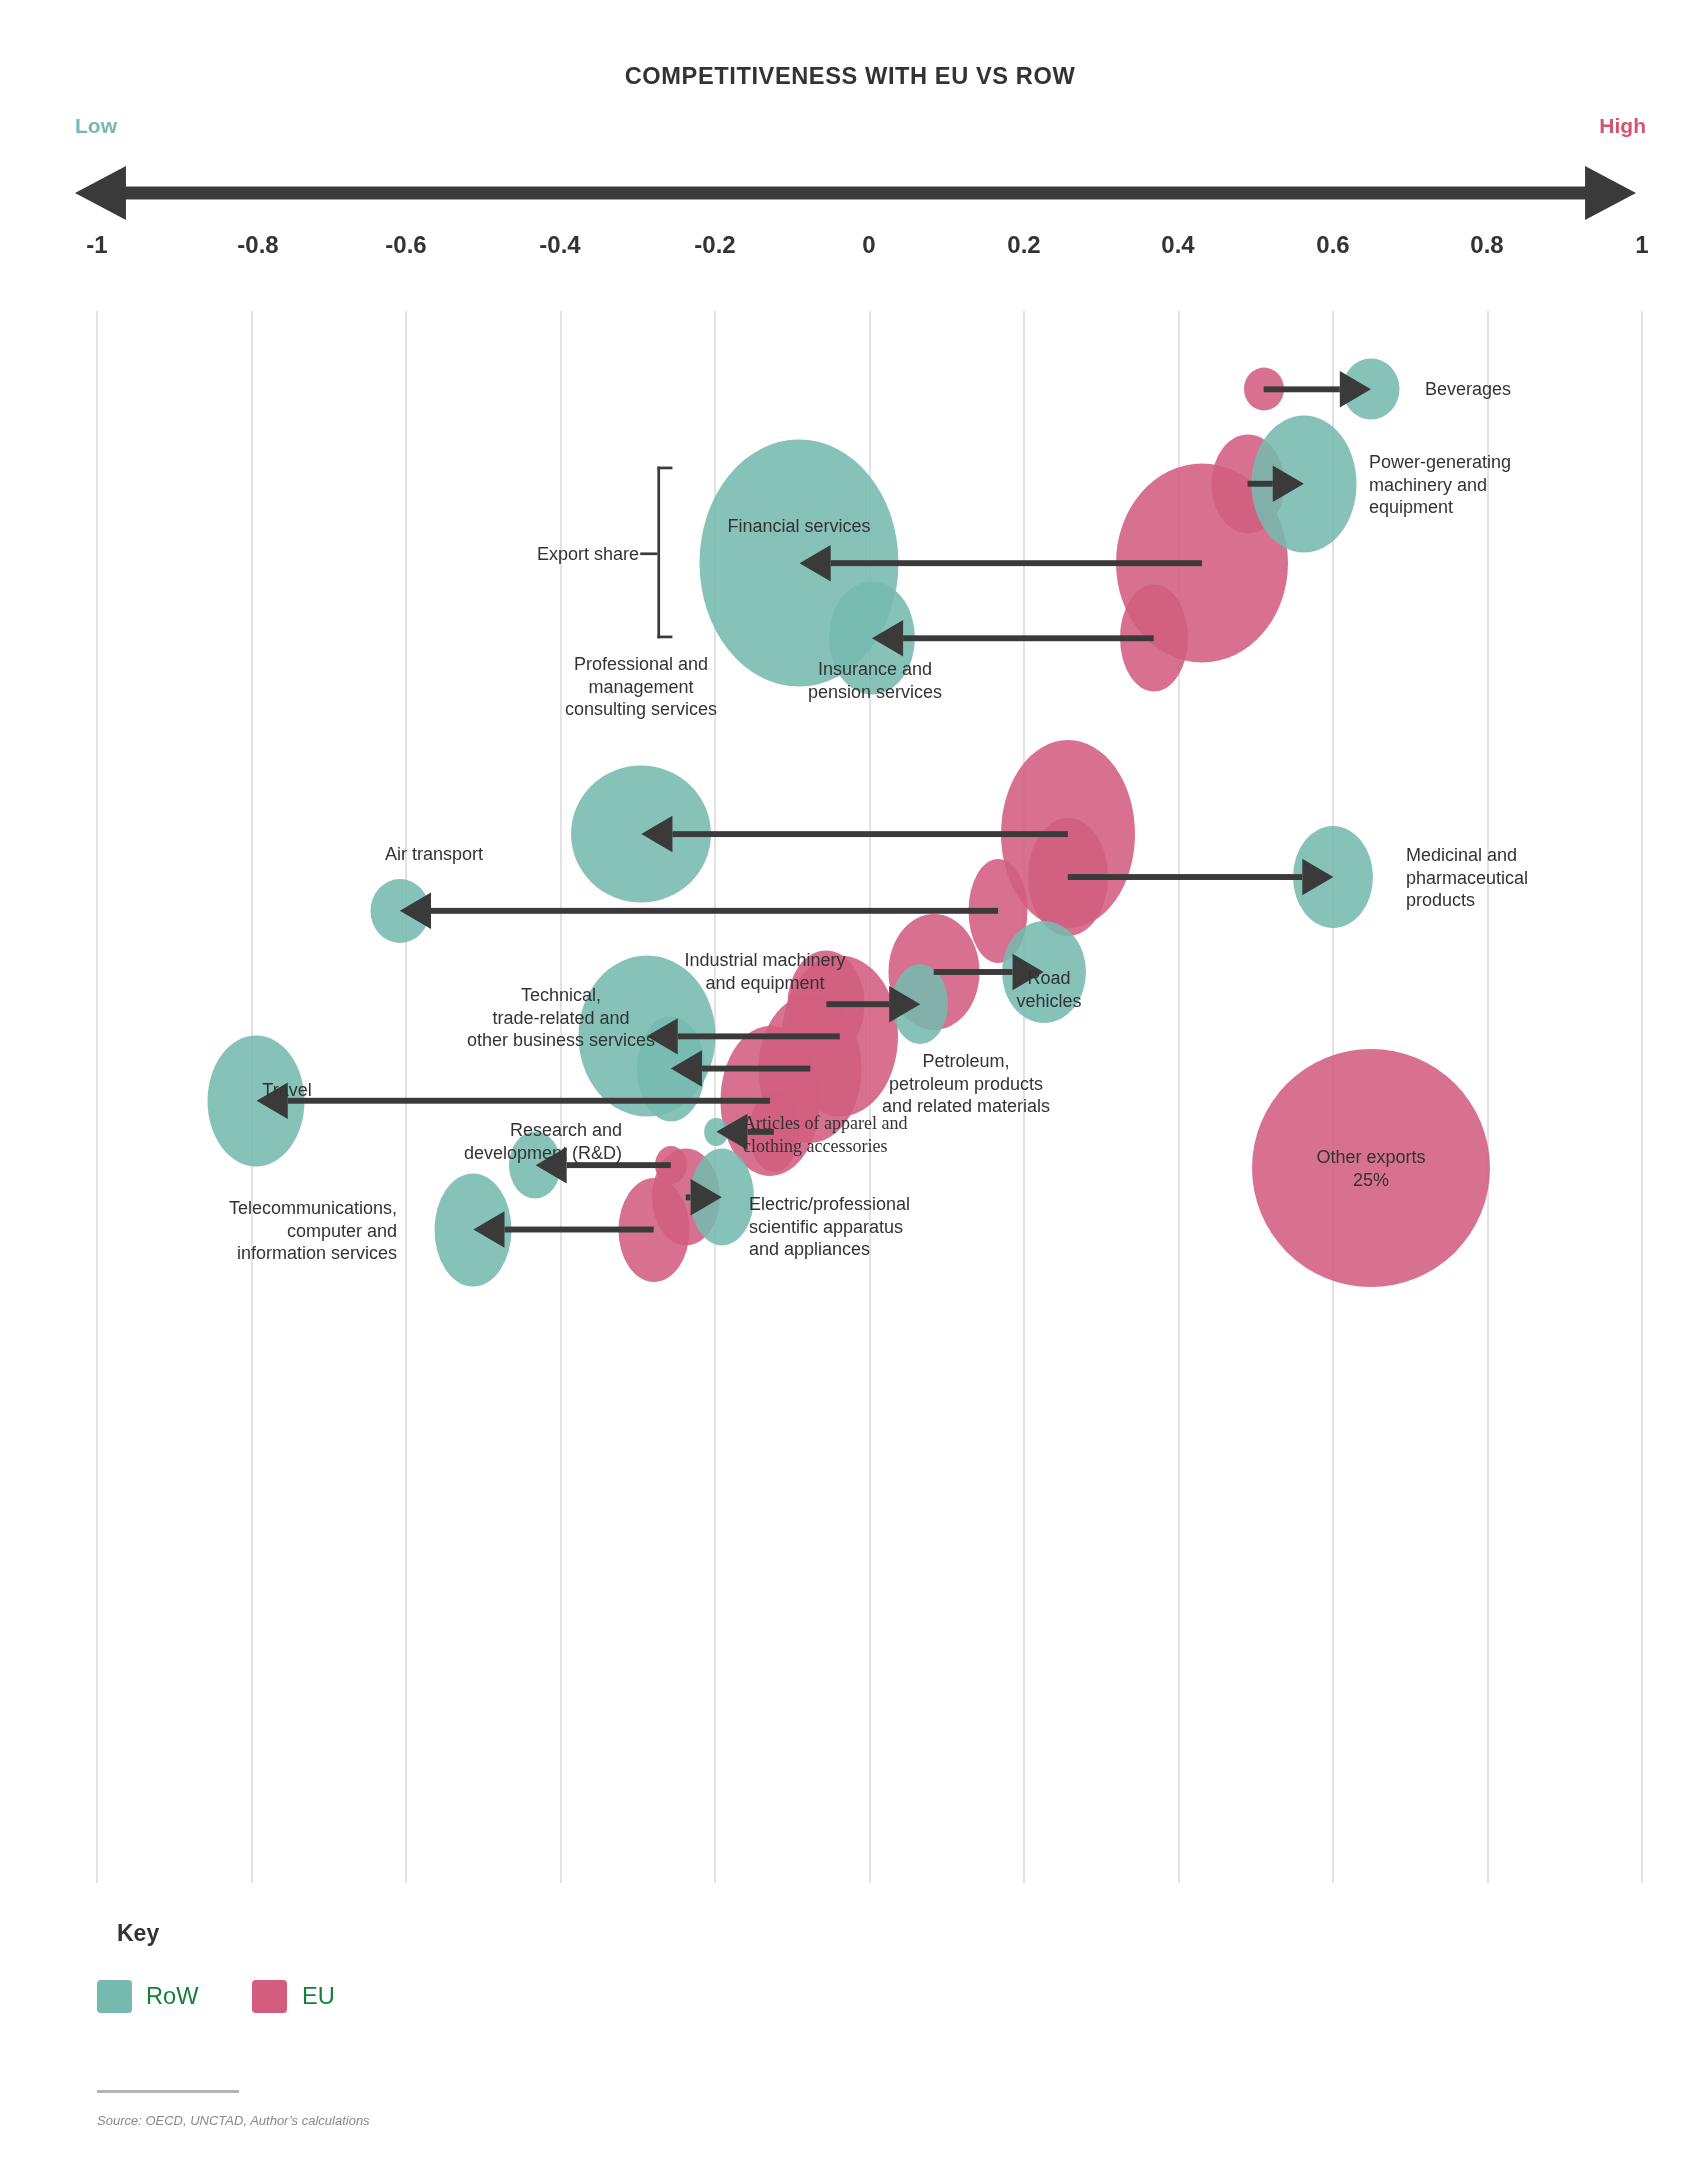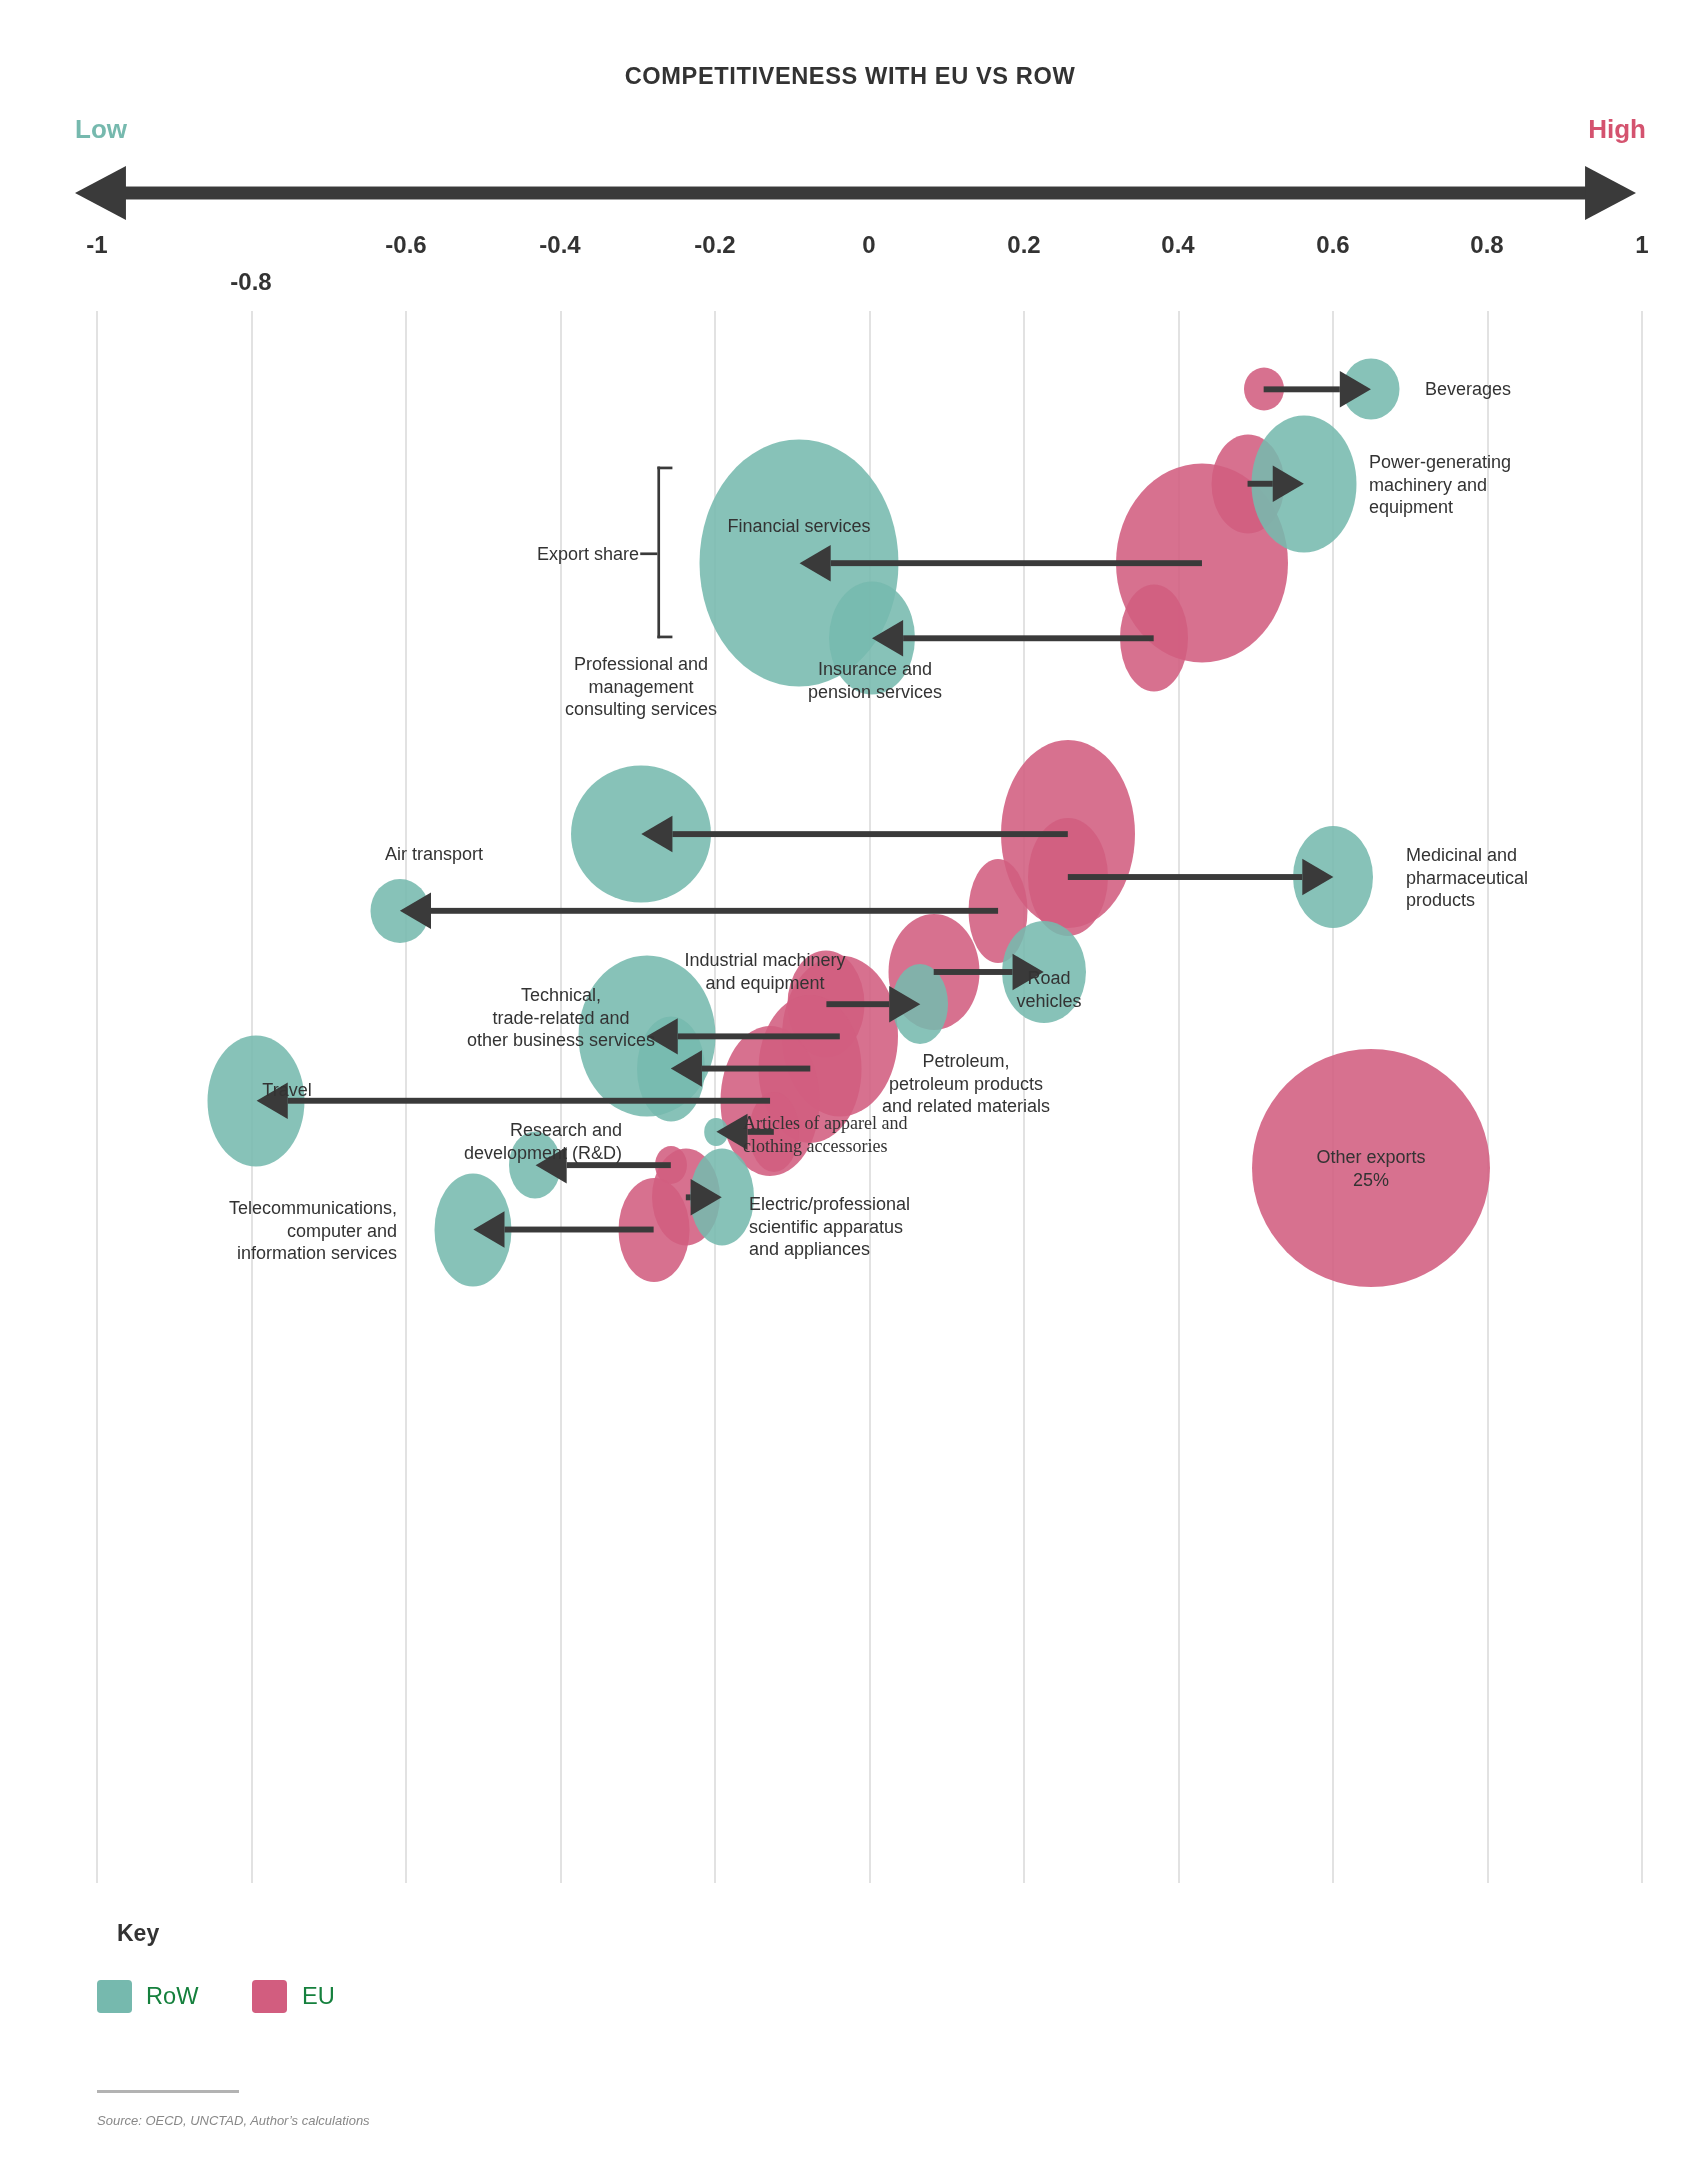--- a/index.html
+++ b/index.html
@@ -13,21 +13,21 @@
 
   
   .chart-title{
     position:absolute;left:0;top:63px;width:1700px;
     text-align:center;
     font-size:23.6px;font-weight:bold;letter-spacing:0.6px;
     color:#333333;
   }
   .axis-end-label{
     position:absolute;top:114px;
-    font-size:26px;font-weight:bold;
+    font-size:21px;font-weight:bold;
   }
   .axis-end-label.low{left:75px;color:#76b9ae;}
   .axis-end-label.high{right:54px;color:#d4536f;}
 
   
   .bigarrow{position:absolute;left:75px;top:166px;width:1561px;height:54px;}
 
   
   .tick-label{
     position:absolute;top:231px;
@@ -92,21 +92,21 @@
   <div class="axis-end-label high" style="color: rgb(212, 83, 111);">High</div>
 
   <svg class="bigarrow" viewBox="0 0 2910 100" preserveAspectRatio="none">
     <polygon points="0,50 95,0 95,100" fill="#3a3a3a"></polygon>
     <rect x="90" y="38" width="2730" height="24" fill="#3a3a3a"></rect>
     <polygon points="2910,50 2815,0 2815,100" fill="#3a3a3a"></polygon>
   </svg>
 
   <div id="ticks">
       <div class="tick-label" style="left: 97px;">-1</div>
-      <div class="tick-label" style="left: 251px; margin-top: 37px;">-0.8</div>
+      <div class="tick-label" style="left: 258px;">-0.8</div>
       <div class="tick-label" style="left: 406px;">-0.6</div>
       <div class="tick-label" style="left: 560px;">-0.4</div>
       <div class="tick-label" style="left: 715px;">-0.2</div>
       <div class="tick-label" style="left: 869px;">0</div>
       <div class="tick-label" style="left: 1024px;">0.2</div>
       <div class="tick-label" style="left: 1178px;">0.4</div>
       <div class="tick-label" style="left: 1333px;">0.6</div>
       <div class="tick-label" style="left: 1487px;">0.8</div>
       <div class="tick-label" style="left: 1642px;">1</div>
     </div>

